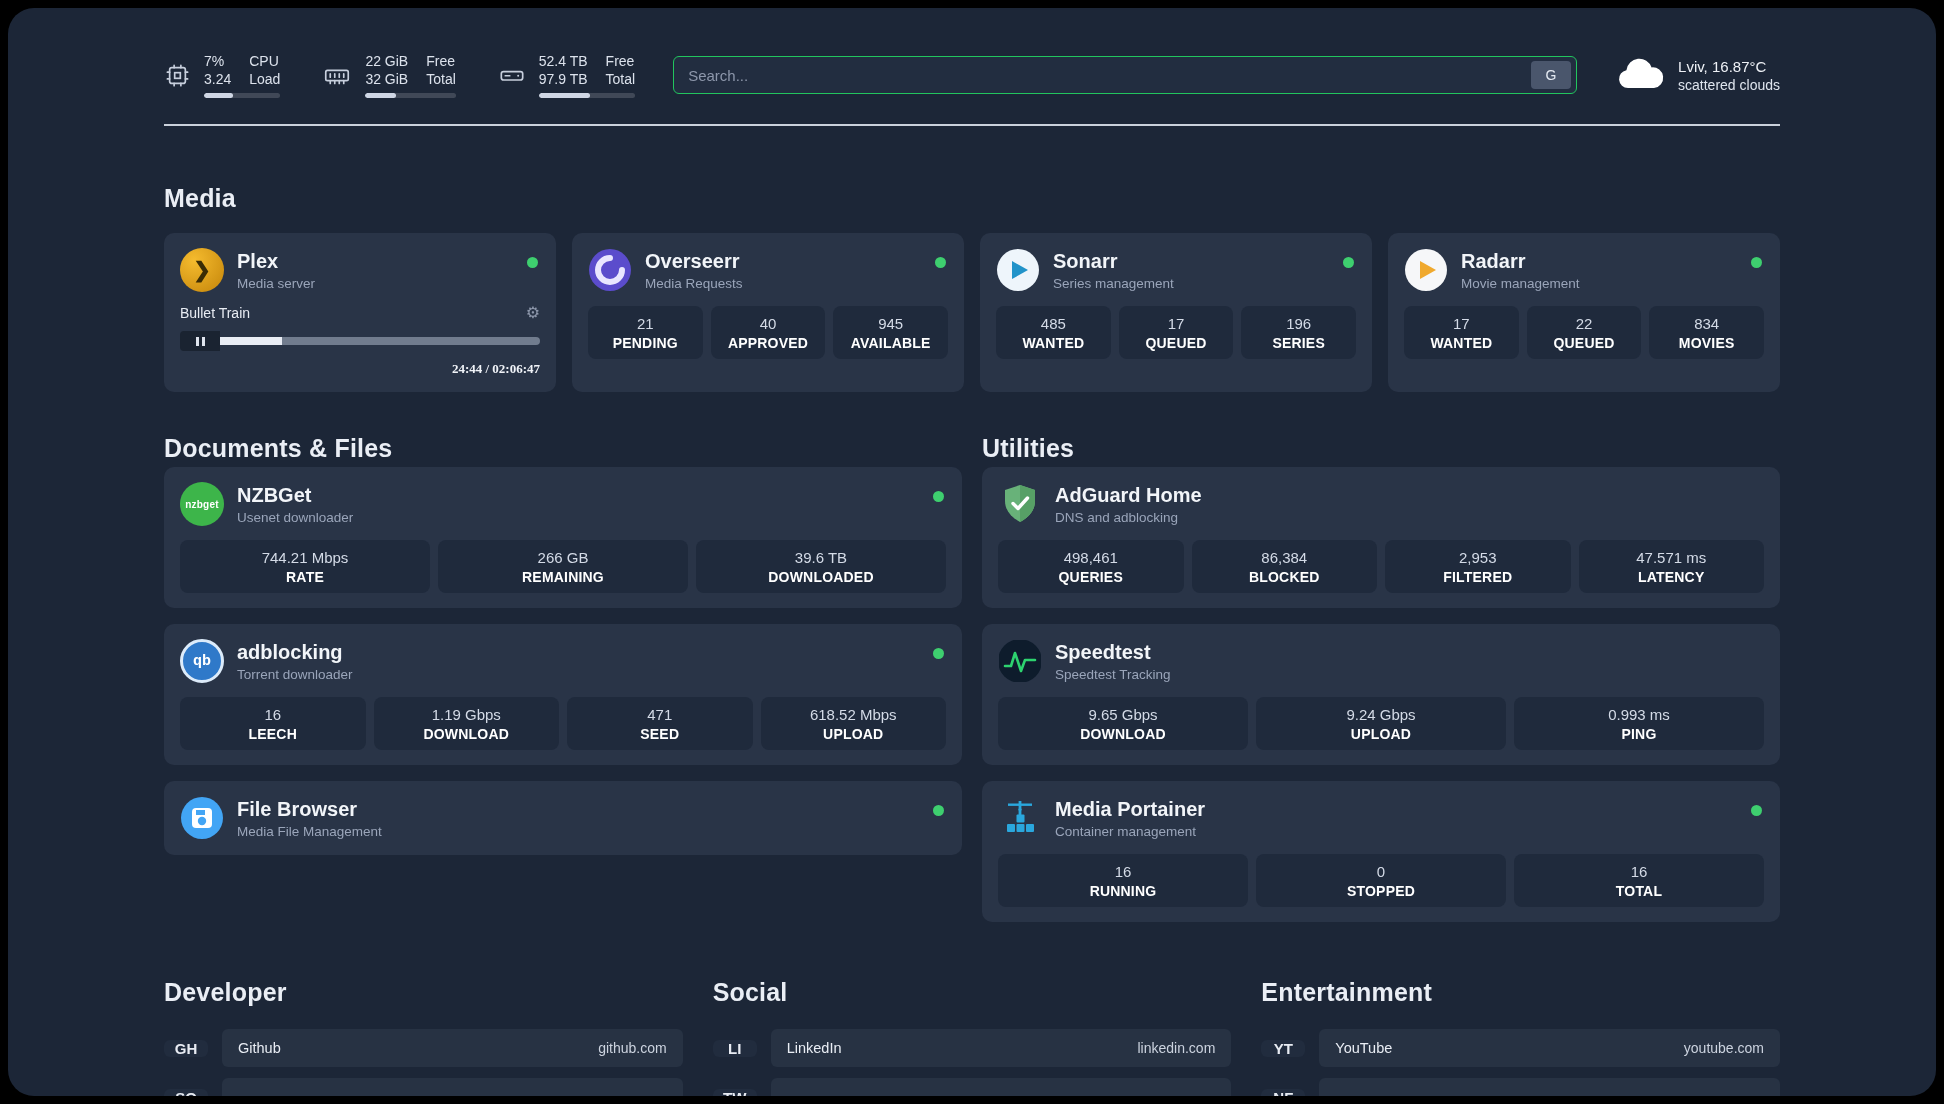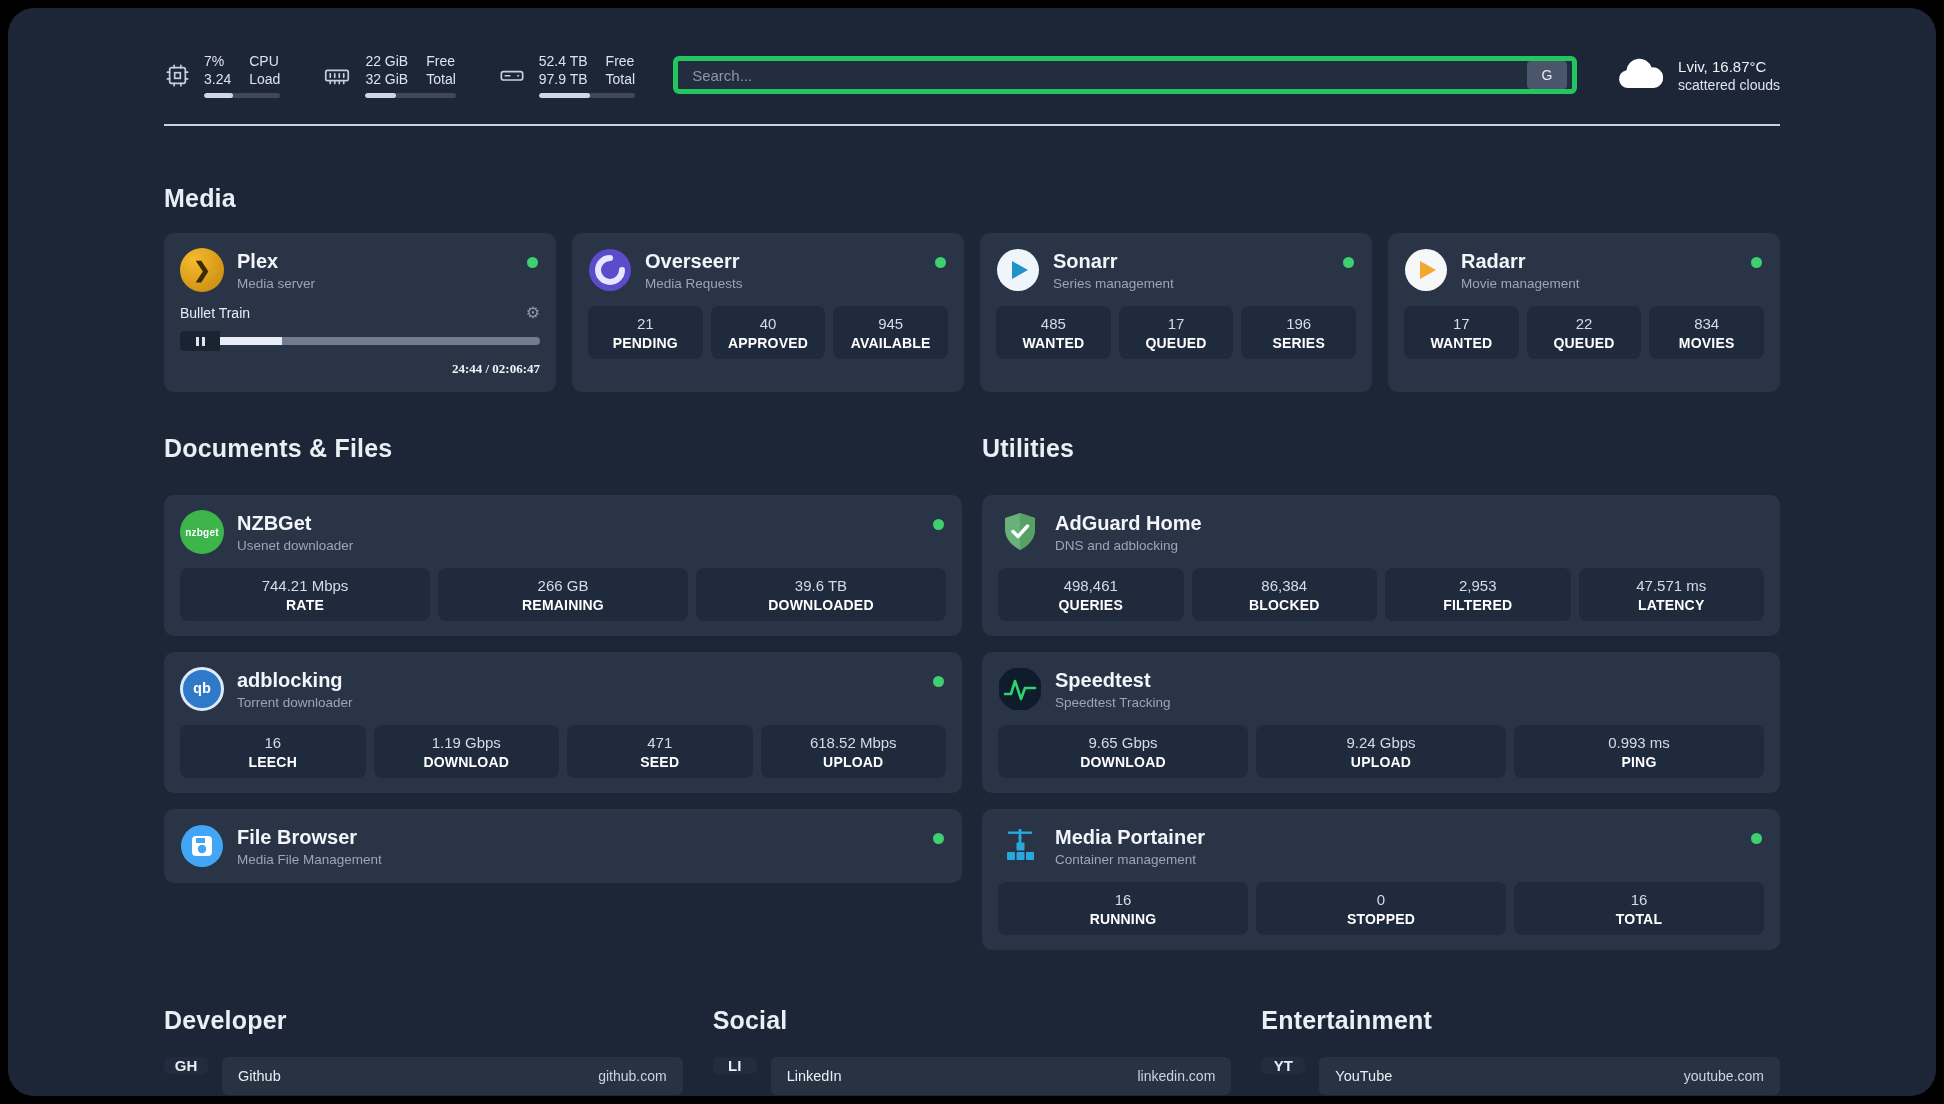--- a/index.html
+++ b/index.html
@@ -24,21 +24,21 @@
   .monitor { display: flex; align-items: center; gap: 13px; color: #c7cfdd; }
   .mon-icon svg { display: block; }
   .mon-cols { display: flex; gap: 18px; }
   .mon-col { display: flex; flex-direction: column; font-size: 14px; line-height: 1.3; color: #dce2ec; }
   .progress { height: 5px; background: rgba(255,255,255,0.16); border-radius: 3px; margin-top: 5px; overflow: hidden; }
   .progress-fill { height: 100%; background: #cfd6e4; border-radius: 3px; width: 0; }
 
   .searchbar {
     flex: 1; display: flex; align-items: center;
     margin: 0 38px; height: 38px;
-    background: #222d40; border: 5px solid #22c55e; border-radius: 6px;
+    background: #222d40; border: 1px solid #22c55e; border-radius: 6px;
     padding: 0 5px 0 14px;
   }
   .searchbar input { flex: 1; background: transparent; border: none; outline: none; color: #dfe4ee; font-size: 15px; font-family: inherit; }
   .searchbar input::placeholder { color: #8d97ab; }
   .search-provider {
     width: 40px; height: 28px; background: #4a566c; border: none; border-radius: 4px;
     color: #e6ebf3; font-size: 14px; cursor: pointer; font-family: inherit;
   }
 
   .weather { display: flex; align-items: center; gap: 13px; color: #eef1f6; }
@@ -78,26 +78,26 @@
   .gear { color: #8d97ab; font-size: 16px; cursor: pointer; }
   .player-bar-row { display: flex; align-items: center; margin-top: 9px; }
   .pause-chip { width: 40px; height: 20px; background: #1a2331; border-radius: 4px 0 0 4px; display: flex; align-items: center; justify-content: center; gap: 3px; flex: none; cursor: pointer; }
   .pause-chip i { display: block; width: 3px; height: 9px; background: #dfe4ee; }
   .player-bar { flex: 1; height: 8px; background: rgba(185,196,214,0.5); border-radius: 0 4px 4px 0; overflow: hidden; }
   .player-fill { height: 100%; background: #e9edf5; width: 0; }
   .player-time { font-size: 13px; font-weight: 700; color: #f0f3f8; text-align: right; margin-top: 10px; font-family: Liberation Serif, serif; }
 
   
   .two-col { display: grid; grid-template-columns: 1fr 1fr; gap: 20px; margin-top: 42px; }
-  .col-cards { display: flex; flex-direction: column; gap: 16px; margin-top: 32px; }
+  .col-cards { display: flex; flex-direction: column; gap: 16px; margin-top: 4px; }
 
   
   .bookmarks { display: grid; grid-template-columns: repeat(3, 1fr); gap: 30px; margin-top: 56px; padding-bottom: 40px; }
   .bm-rows { display: flex; flex-direction: column; gap: 11px; margin-top: 22px; }
-  .bm-row { display: flex; align-items: flex-start; gap: 14px; cursor: pointer; }
+  .bm-row { display: flex; align-items: center; gap: 14px; cursor: pointer; }
   .bm-abbr { width: 44px; display: flex; align-items: center; justify-content: center; font-size: 15px; font-weight: 700; color: #e8ecf3; background: #212c3e; border-radius: 6px; }
   .bm-pill { flex: 1; display: flex; align-items: center; justify-content: space-between; background: #273243; border-radius: 6px; padding: 0 16px; height: 38px; }
   .bm-name { font-size: 14.5px; color: #e9edf4; }
   .bm-url { font-size: 14px; color: #ccd3df; }
 </style>
 </head>
 <body>
 
 <div class="app">
   <div class="content">

